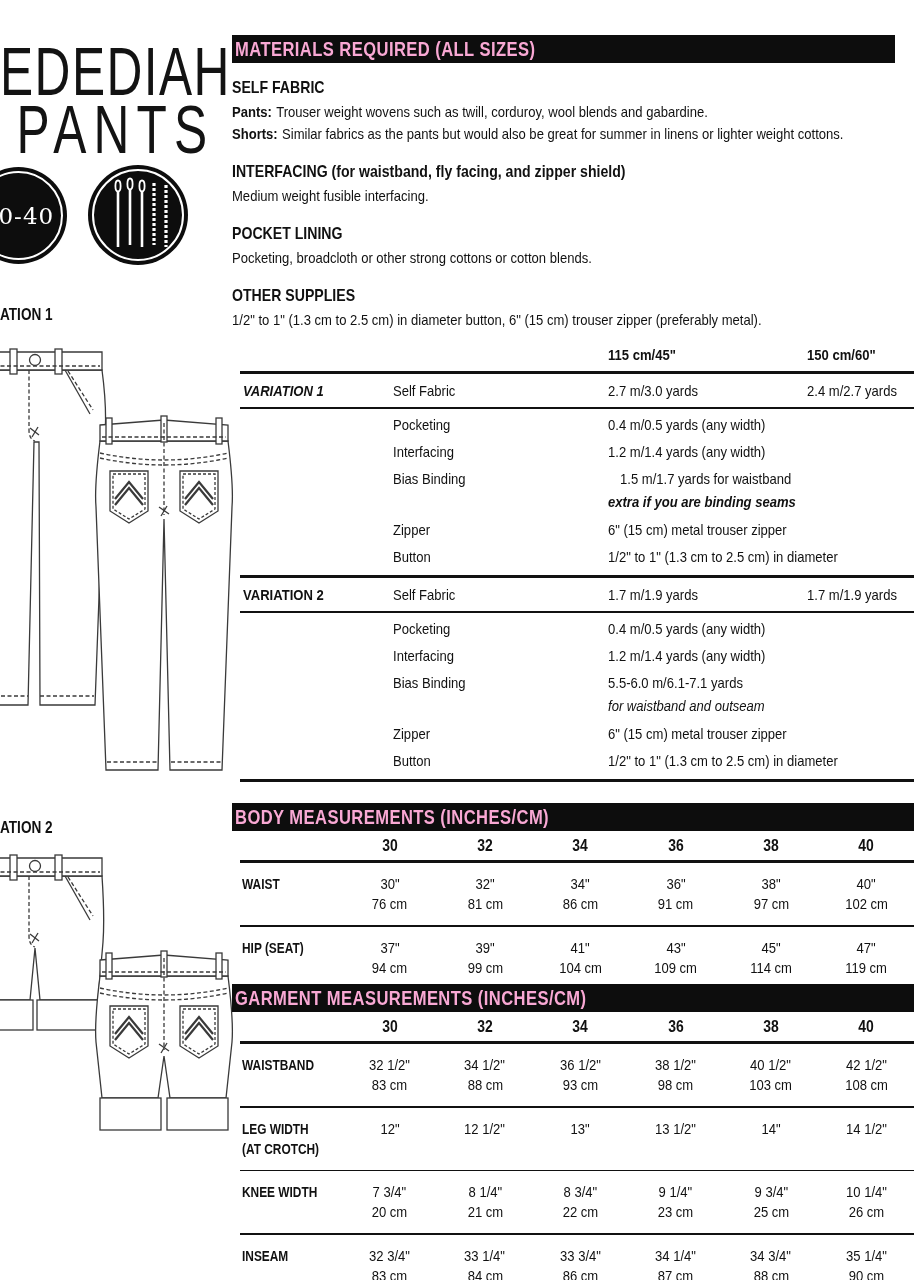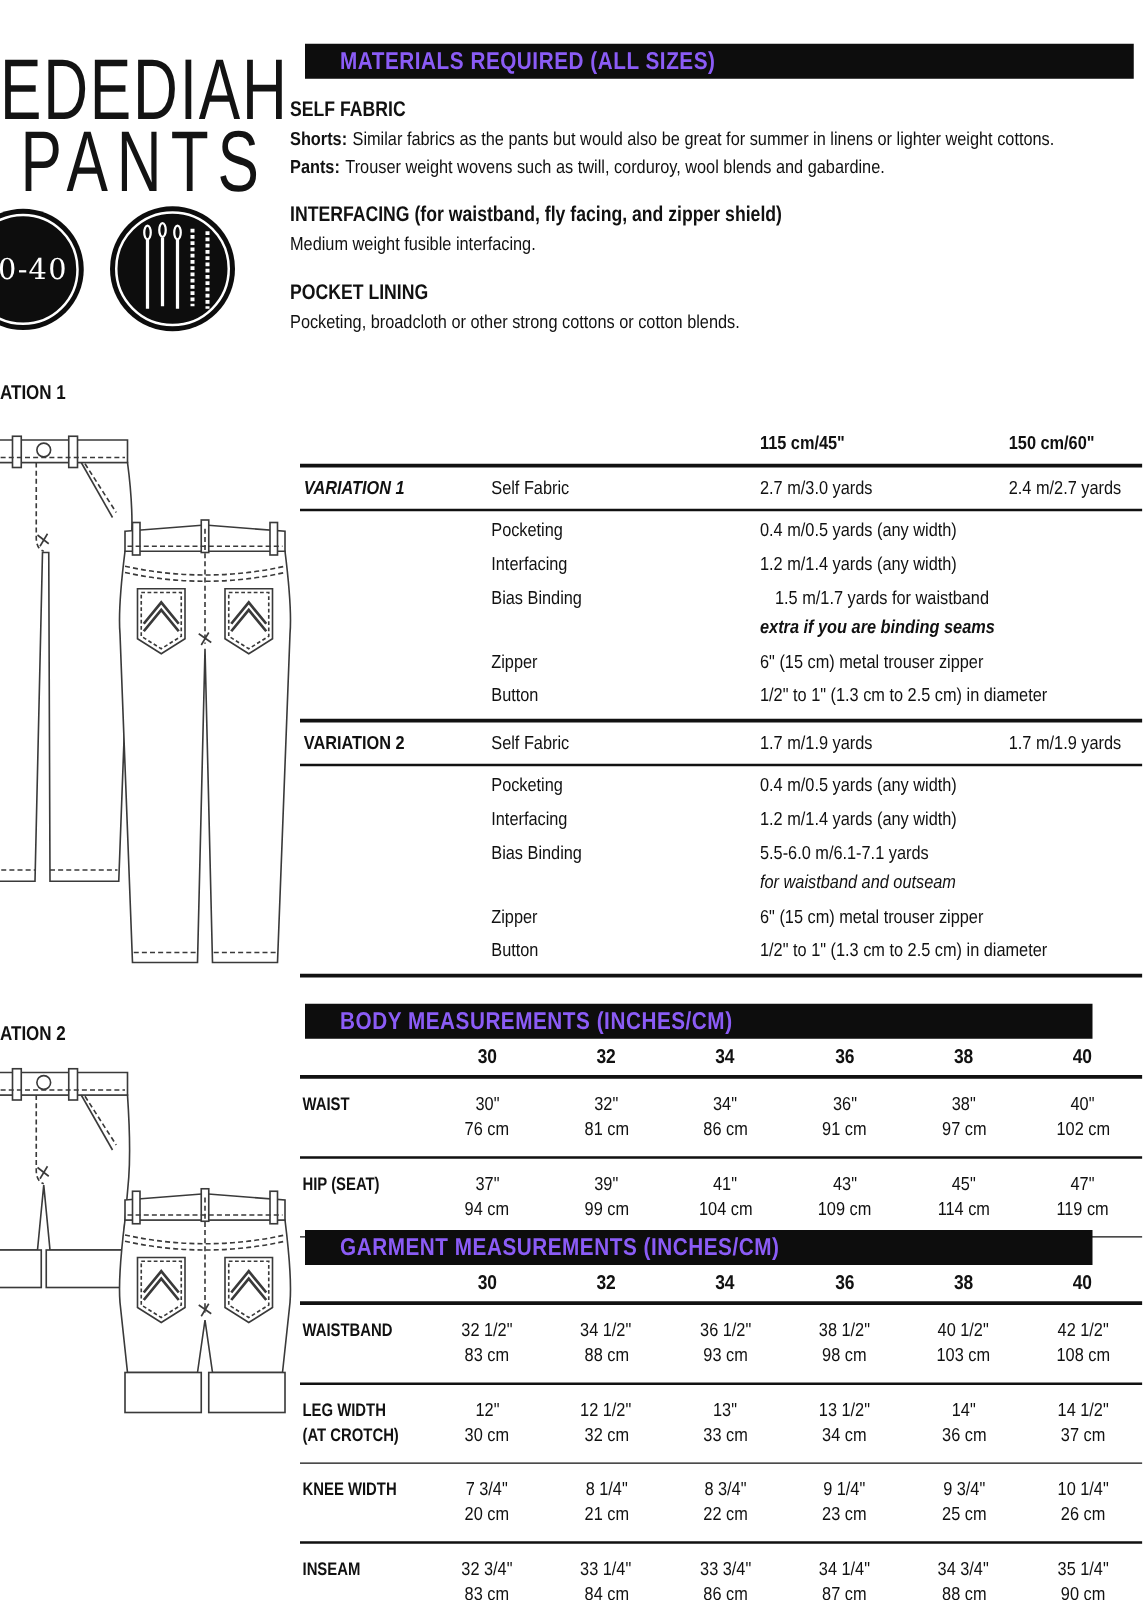--- a/index.html
+++ b/index.html
@@ -26,40 +26,40 @@
   #d1f{left:-58px;top:344px;} #d1b{left:94px;top:415px;}
   #d2f{left:-58px;top:850px;} #d2b{left:94px;top:950px;}
 
   
   .lx{display:inline-block;transform:scaleX(.87);transform-origin:0 50%;white-space:nowrap;}
   .cx{display:inline-block;transform:scaleX(.87);white-space:nowrap;}
   .it{font-style:italic;}
   .hbold{font-weight:700;}
 
   
-  .bar{background:#0d0d0d;color:#8b5cf6;height:28px;line-height:28px;padding-left:28px;box-sizing:border-box;margin-left:12px;}
+  .bar{background:#0d0d0d;color:#f9a8d4;height:28px;line-height:28px;padding-left:3px;box-sizing:border-box;}
   .bar .lx{font-weight:700;font-size:19.5px;letter-spacing:.5px;transform:scaleX(.85);}
   #materials-bar{position:absolute;left:232px;top:35px;width:663px;}
 
   #materials-sections{position:absolute;left:232px;top:70px;width:682px;padding-top:8px;}
   .msec{margin-bottom:17px;}
   .sec-h{font-weight:700;font-size:17px;line-height:20px;margin:0 0 3px;}
   .sec-h .lx{transform:scaleX(.83);}
   .body-line{font-size:15px;line-height:22px;height:22px;}
   .lead{font-weight:700;margin-right:5px;}
 
   #materials-table{position:absolute;left:232px;top:338px;width:682px;height:450px;font-size:15px;}
   .abs{position:absolute;height:22px;line-height:22px;}
   .glabel{font-weight:700;}
   .mrule{position:absolute;left:8px;right:0;background:#111;}
   .thickr{height:3px;} .thinr{height:1.5px;}
 
   .meas-table{position:absolute;left:232px;width:682px;font-size:15px;}
   #body-table{top:803px;} #garment-table{top:984px;}
-  .meas-table .bar{width:630px;}
+  .meas-table .bar{width:682px;}
   .srow{display:flex;padding-left:110px;height:29px;align-items:center;font-size:16px;}
   .cell{flex:1;text-align:center;}
   .hrule{height:3px;background:#111;margin-left:8px;}
   .hrule.tn{height:1.5px;}
   .mrow{display:flex;padding:11px 0;text-decoration:underline;}
   .rlabel{width:110px;box-sizing:border-box;padding-left:10px;font-weight:700;font-size:14.5px;}
   .rlline{height:20px;line-height:20px;}
   .rlabel .lx{transform:scaleX(.82);}
   .vals{flex:1;}
   .vrow{display:flex;height:20px;line-height:20px;align-items:center;}
@@ -204,30 +204,34 @@
     </g>
   </svg>
 
   <div class="bar" id="materials-bar">
     <span class="lx">MATERIALS REQUIRED (ALL SIZES)</span>
   </div>
 
   <div id="materials-sections">
       <div class="msec">
         <div class="sec-h"><span class="lx">SELF FABRIC</span></div>
+        <div class="body-line"><span class="lx"><span class="lead">Pants:</span><span>Trouser weight wovens such as twill, corduroy, wool blends and gabardine.</span></span></div>
         <div class="body-line"><span class="lx"><span class="lead">Shorts:</span><span>Similar fabrics as the pants but would also be great for summer in linens or lighter weight cottons.</span></span></div>
-        <div class="body-line"><span class="lx"><span class="lead">Pants:</span><span>Trouser weight wovens such as twill, corduroy, wool blends and gabardine.</span></span></div>
       </div>
       <div class="msec">
         <div class="sec-h"><span class="lx">INTERFACING (for waistband, fly facing, and zipper shield)</span></div>
         <div class="body-line"><span class="lx"><span>Medium weight fusible interfacing.</span></span></div>
       </div>
       <div class="msec">
         <div class="sec-h"><span class="lx">POCKET LINING</span></div>
         <div class="body-line"><span class="lx"><span>Pocketing, broadcloth or other strong cottons or cotton blends.</span></span></div>
+      </div>
+      <div class="msec">
+        <div class="sec-h"><span class="lx">OTHER SUPPLIES</span></div>
+        <div class="body-line"><span class="lx"><span>1/2" to 1" (1.3 cm to 2.5 cm) in diameter button, 6" (15 cm) trouser zipper (preferably metal).</span></span></div>
       </div>
     </div>
   <div id="materials-table">
       <div class="abs" style="top: 6px; left: 376px;"><span class="lx hbold">115 cm/45"</span></div>
       <div class="abs" style="top: 6px; left: 575px;"><span class="lx hbold">150 cm/60"</span></div>
       <div class="mrule thickr" style="top: 33px;"></div>
       <div class="abs" style="top: 42px; left: 11px; font-style: italic;"><span class="lx glabel">VARIATION 1</span></div>
       <div class="abs" style="top: 42px; left: 161px;"><span class="lx">Self Fabric</span></div>
       <div class="abs" style="top: 42px; left: 376px;"><span class="lx">2.7 m/3.0 yards</span></div>
       <div class="abs" style="top: 42px; left: 575px;"><span class="lx">2.4 m/2.7 yards</span></div>
@@ -364,28 +368,20 @@
         </div>
         <div class="vals">
           <div class="vrow">
             <div class="cell"><span class="cx">12"</span></div>
             <div class="cell"><span class="cx">12 1/2"</span></div>
             <div class="cell"><span class="cx">13"</span></div>
             <div class="cell"><span class="cx">13 1/2"</span></div>
             <div class="cell"><span class="cx">14"</span></div>
             <div class="cell"><span class="cx">14 1/2"</span></div>
           </div>
-          <div class="vrow">
-            <div class="cell"><span class="cx">30 cm</span></div>
-            <div class="cell"><span class="cx">32 cm</span></div>
-            <div class="cell"><span class="cx">33 cm</span></div>
-            <div class="cell"><span class="cx">34 cm</span></div>
-            <div class="cell"><span class="cx">36 cm</span></div>
-            <div class="cell"><span class="cx">37 cm</span></div>
-          </div>
         </div>
       </div>
       <div class="hrule tn"></div>
       <div class="mrow">
         <div class="rlabel">
           <div class="rlline"><span class="lx">KNEE WIDTH</span></div>
         </div>
         <div class="vals">
           <div class="vrow">
             <div class="cell"><span class="cx">7 3/4"</span></div>

